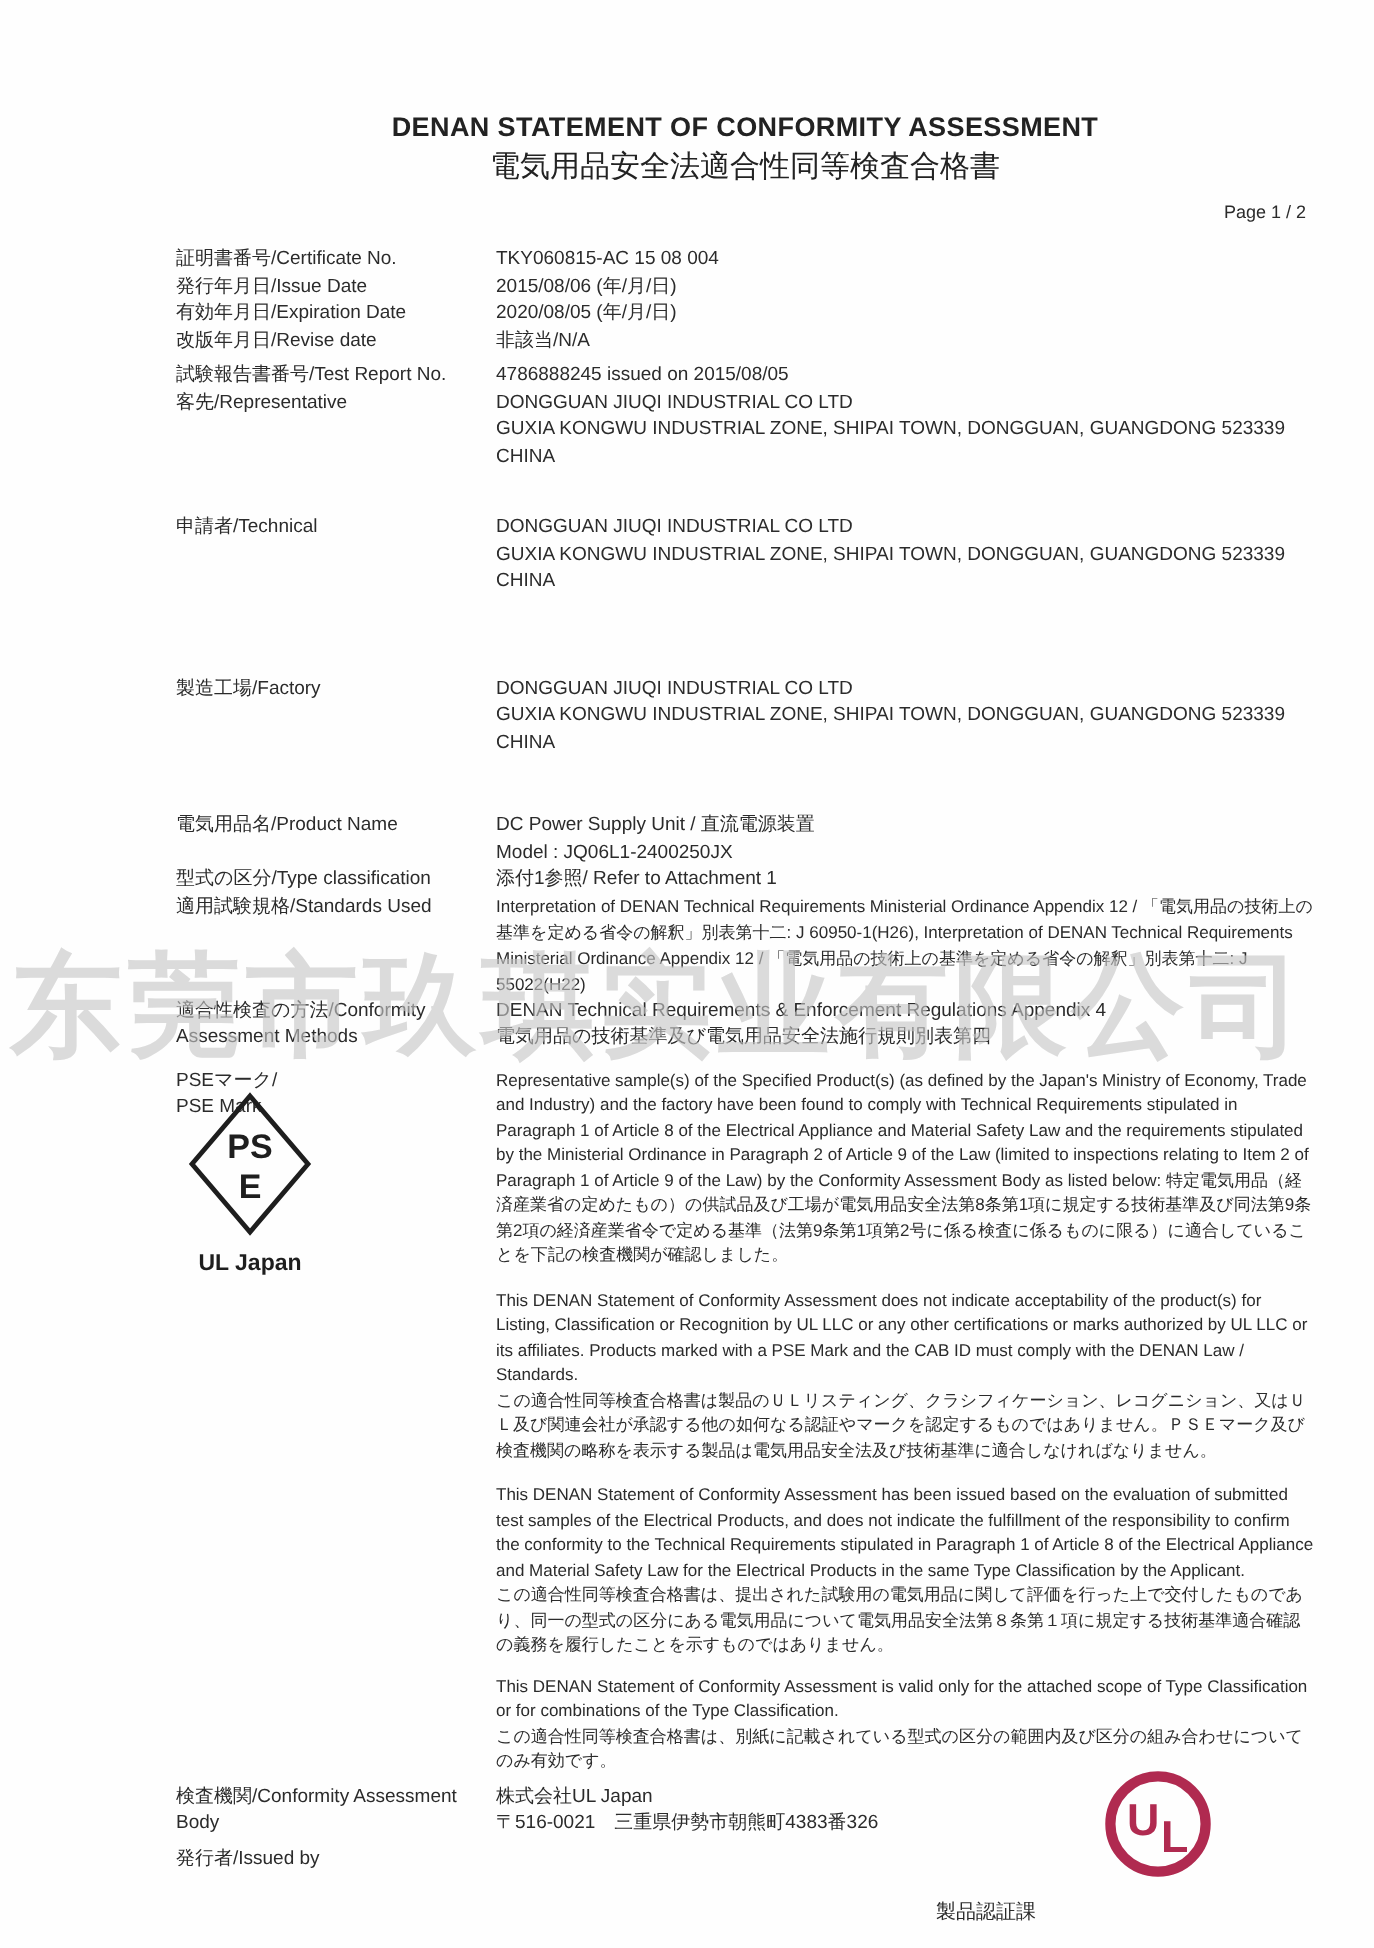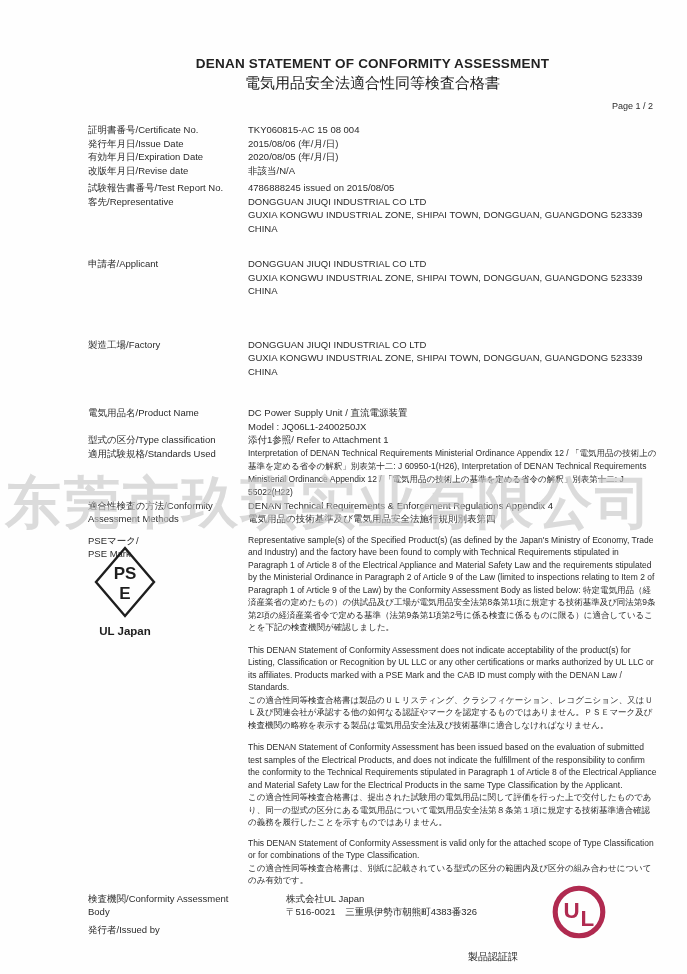--- a/index.html
+++ b/index.html
@@ -15,21 +15,21 @@
   .title   { font-size:13.5px; font-weight:bold; text-align:center; letter-spacing:0.2px; color:#222; }
   .subtitle{ font-size:15px;  font-weight:normal; text-align:center; margin-top:3px; color:#222; }
   .page-num{ text-align:right; font-size:9px; margin-top:8px; padding-right:4px; }
   .rows { margin-top:12px; }
   .row { display:flex; align-items:flex-start; }
   .label { width:152px; flex:none; padding-right:8px; font-size:9.5px; line-height:13.5px; white-space:pre-line; }
   .value { flex:1; font-size:9.5px; line-height:13.5px; white-space:pre-line; }
   .row.std .value { font-size:8.5px; line-height:13px; }
   .row.para .value { font-size:8.5px; line-height:12.5px; }
   .mt4  { margin-top:4px; }
-  .mt5  { margin-top:5px;gap:38px; }
+  .mt5  { margin-top:5px; }
   .mt8  { margin-top:8px; }
   .mt10 { margin-top:10px; }
   .mt12 { margin-top:28px; }
   .mt22 { margin-top:22px; }
   .mt26 { margin-top:40px; }
   .watermark {
     position:absolute; left:5px; top:466px; z-index:5;
     font-size:56px; font-weight:bold; color:#c6c6c6; opacity:0.62;
     letter-spacing:3px; white-space:nowrap; pointer-events:none;
   }
@@ -73,21 +73,21 @@
       <div class="row mt4">
         <div class="label">試験報告書番号/Test Report No.</div>
         <div class="value">4786888245 issued on 2015/08/05</div>
       </div>
       <div class="row">
         <div class="label">客先/Representative</div>
         <div class="value">DONGGUAN JIUQI INDUSTRIAL CO LTD
 GUXIA KONGWU INDUSTRIAL ZONE, SHIPAI TOWN, DONGGUAN, GUANGDONG 523339 CHINA</div>
       </div>
       <div class="row mt22">
-        <div class="label">申請者/Applicant</div>
+        <div class="label">申請者/Technical</div>
         <div class="value">DONGGUAN JIUQI INDUSTRIAL CO LTD
 GUXIA KONGWU INDUSTRIAL ZONE, SHIPAI TOWN, DONGGUAN, GUANGDONG 523339 CHINA</div>
       </div>
       <div class="row mt26">
         <div class="label">製造工場/Factory</div>
         <div class="value">DONGGUAN JIUQI INDUSTRIAL CO LTD
 GUXIA KONGWU INDUSTRIAL ZONE, SHIPAI TOWN, DONGGUAN, GUANGDONG 523339 CHINA</div>
       </div>
       <div class="row mt12">
         <div class="label">電気用品名/Product Name</div>

